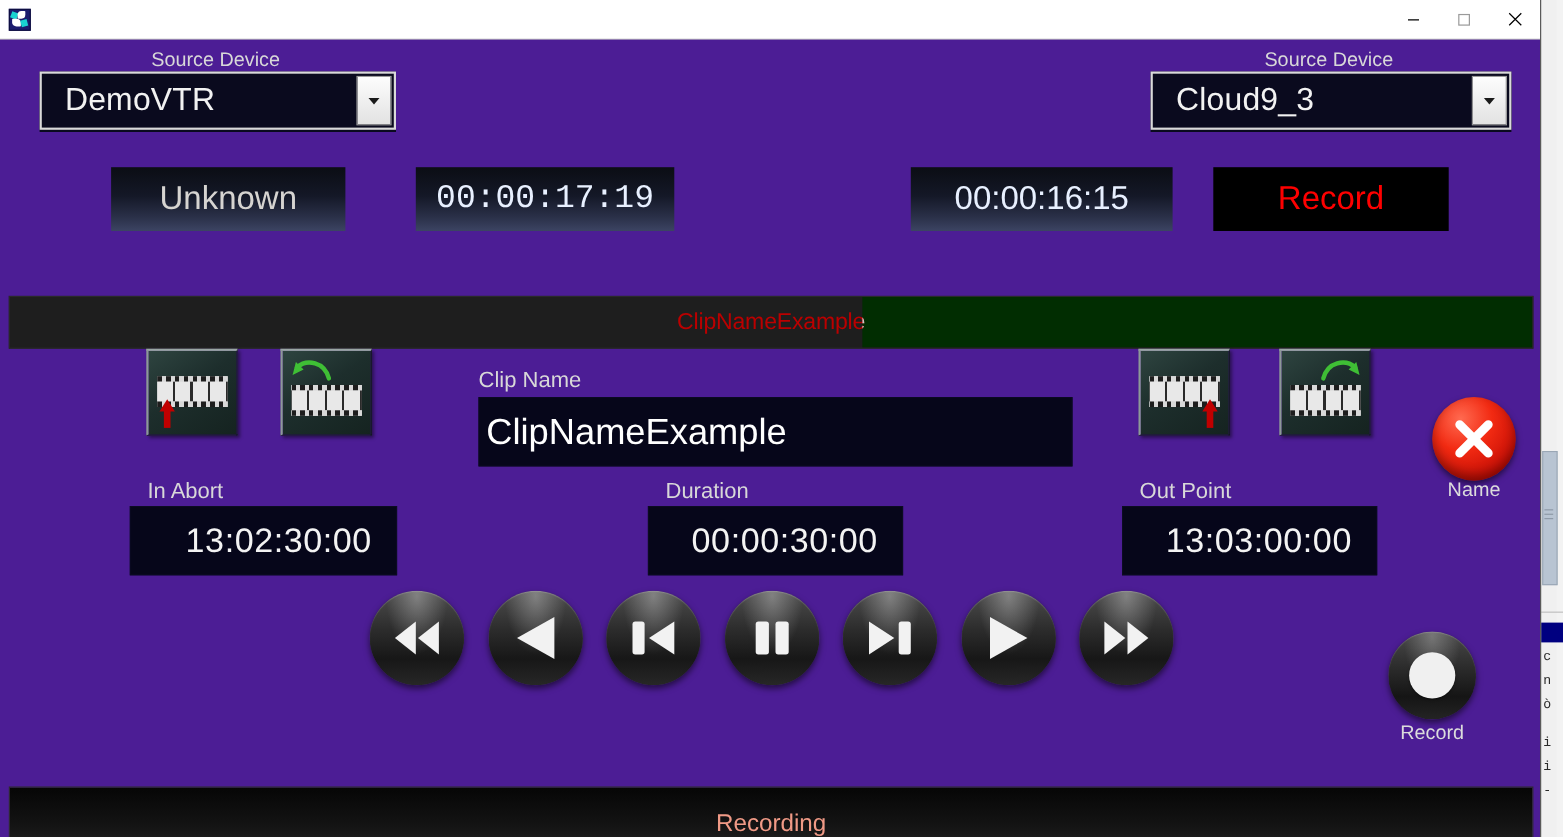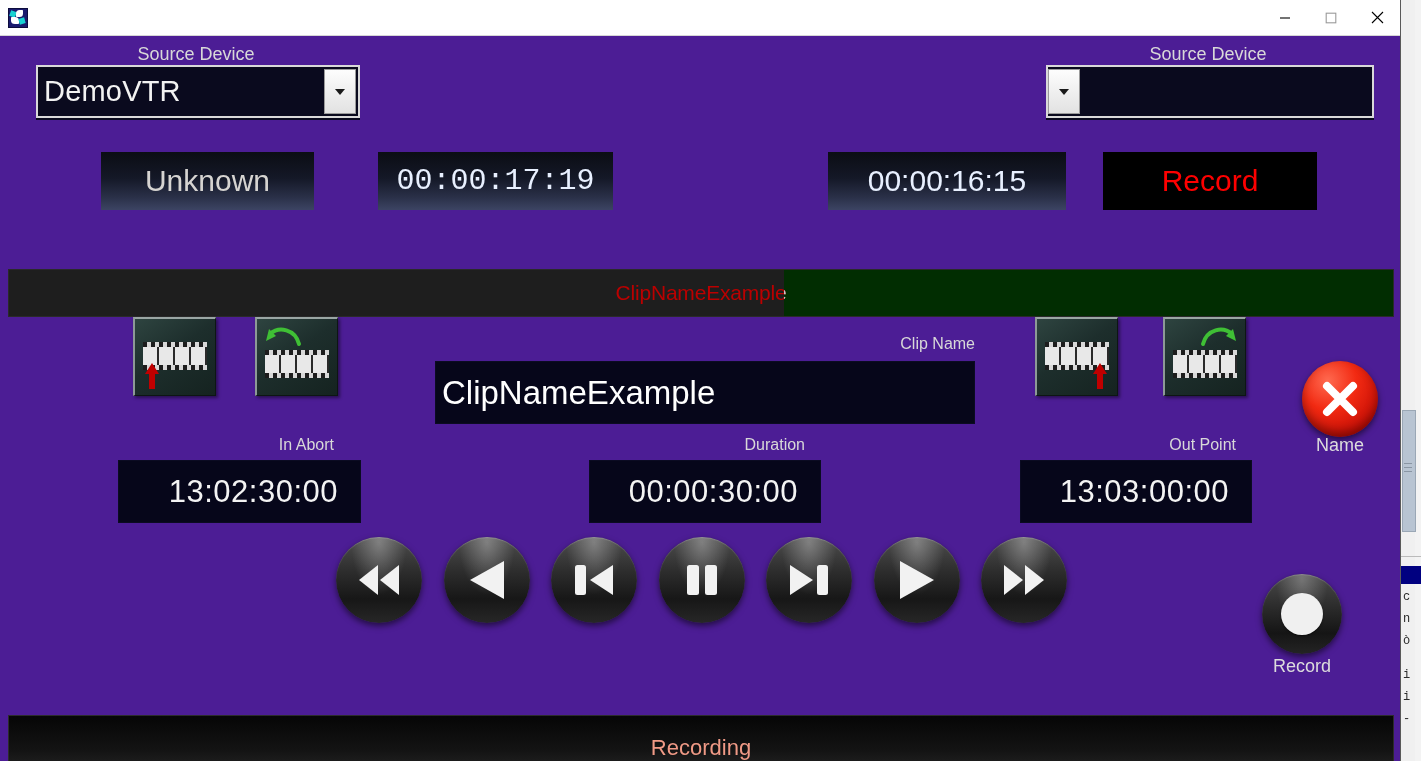--- a/index.html
+++ b/index.html
@@ -81,21 +81,21 @@
   }
   .combo{
     position:absolute;height:49px;
     background:#0a0a1e;
     border:2px solid #d9d9d9;
     box-shadow:0 2px 0 0 #0a0a1e;
     display:flex;align-items:stretch;
   }
   .combo .combo-value{
     flex:1 1 auto;display:flex;align-items:center;
-    padding-left:6px;
+    padding-left:21px;
     font-size:29px;color:#f2f2f2;
     letter-spacing:0.2px;overflow:hidden;white-space:nowrap;
   }
   .combo .combo-arrow{
     flex:0 0 auto;width:30px;margin:2px 2px 2px 0;
     background:linear-gradient(#fdfdfd,#e2e2e2);
     border:1px solid #9b9b9b;
     display:flex;align-items:center;justify-content:center;
   }
   .combo .combo-arrow i{
@@ -137,21 +137,21 @@
     overflow:hidden;
   }
   #progress-text-over .inner{
     position:absolute;top:0;height:46px;width:1384px;
     display:flex;align-items:center;justify-content:center;
     font-size:21px;color:#c9c9c9;letter-spacing:-0.2px;
   }
 
   
   .field-label{
-    position:absolute;font-size:16px;color:#d8d8d8;text-align:right;
+    position:absolute;font-size:20px;color:#d8d8d8;text-align:left;
   }
 
   
   #clip-name-input{
     position:absolute;left:435px;top:325px;width:540px;height:63px;
     background:#06061a;border:1px solid #0b0b22;
     display:flex;align-items:center;padding-left:6px;box-sizing:border-box;
     font-size:33px;color:#ffffff;
   }
 
@@ -299,20 +299,21 @@
     <div class="src-label" style="left:36px;top:8px;width:320px;">Source Device</div>
     <div class="combo" style="left:36px;top:29px;width:320px;">
       <div class="combo-value">DemoVTR</div>
       <div class="combo-arrow">
           <i></i>
         </div>
     </div>
 
     <div class="src-label" style="left:1046px;top:8px;width:324px;">Source Device</div>
     <div class="combo" style="left:1046px;top:29px;width:324px;">
+      <div class="combo-value">Cloud9_3</div>
       <div class="combo-arrow">
           <i></i>
         </div>
     </div>
 
     <div class="readout state" style="left:101px;top:116px;width:213px;">Unknown</div>
     <div class="readout tc" style="left:378px;top:116px;width:235px;font-family:Liberation Mono, monospace;">00:00:17:19</div>
     <div class="readout tc" style="left:828px;top:116px;width:238px;">00:00:16:15</div>
     <div class="readout rec" style="left:1103px;top:116px;width:214px;">Record</div>
 

